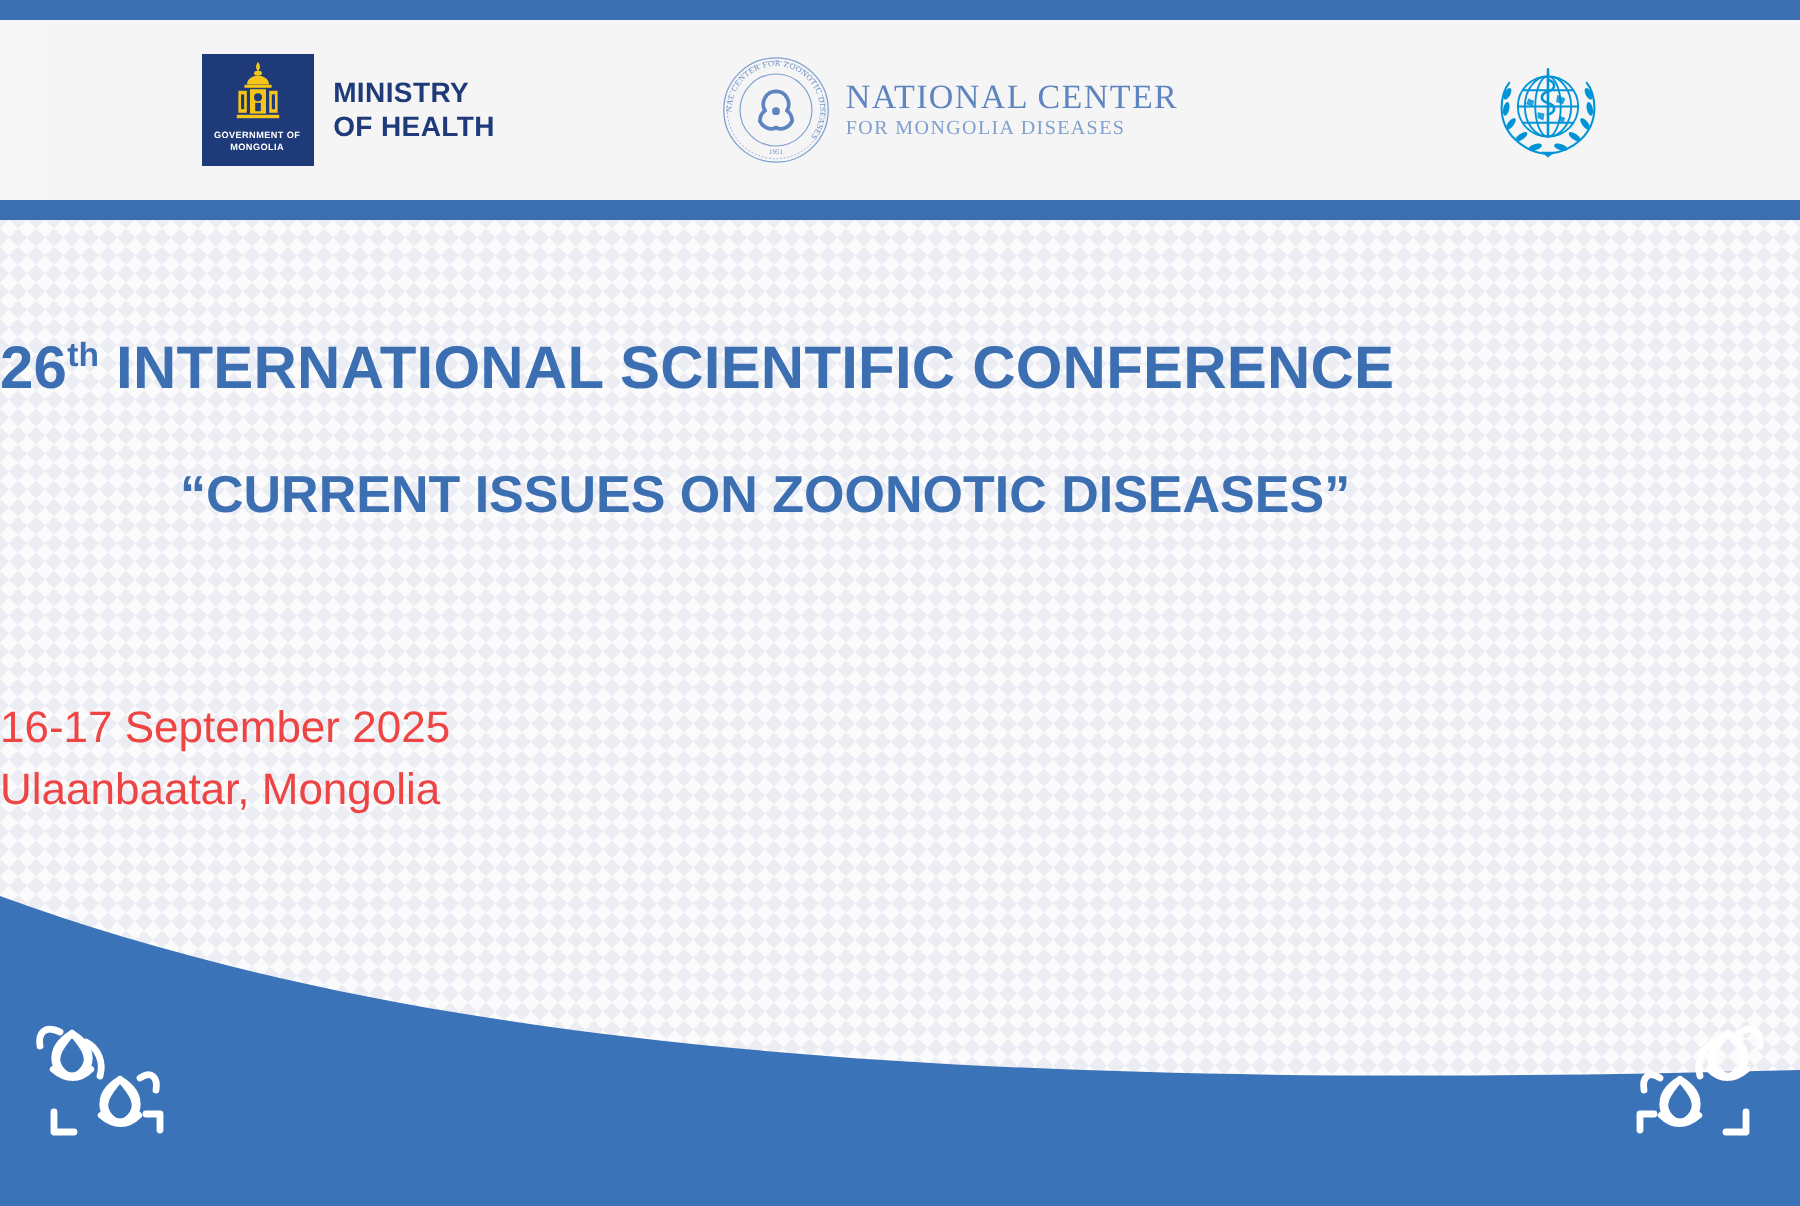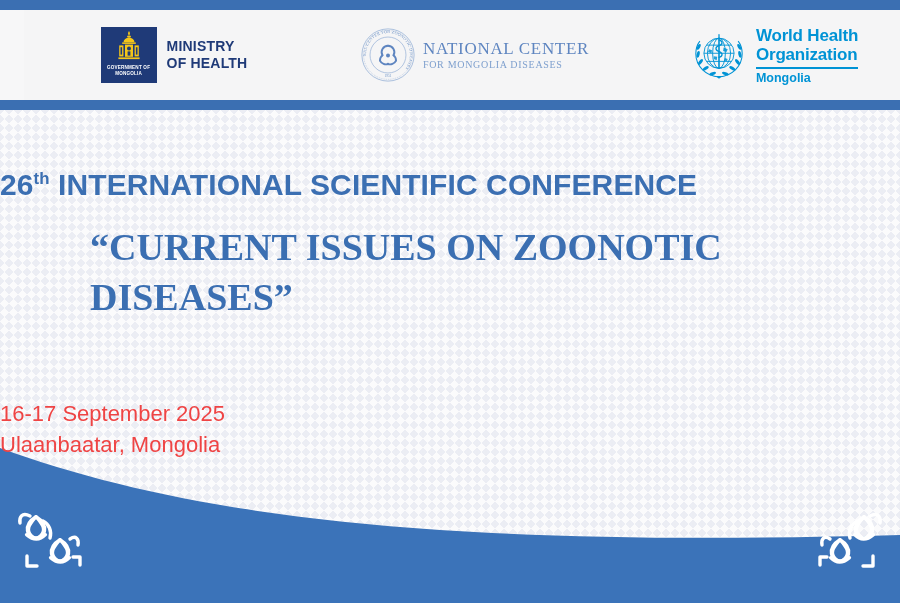--- a/index.html
+++ b/index.html
@@ -162,25 +162,24 @@
   }
   .conf-line sup {
     font-size: .56em;
     vertical-align: super;
     line-height: 0;
   }
 
   .conf-title {
     margin-top: 20px;
     color: #3b6fb2;
-    font-size: 38px;
+    font-size: 26px;
     font-weight: bold;
     line-height: 50px;
     padding: 0 90px;
-    font-family: Liberation Serif, serif;
   }
 
   .conf-meta {
     margin-top: 76px;
     color: #ef4444;
     font-size: 22px;
     line-height: 31px;
     font-weight: normal;
   }
 
@@ -319,26 +318,20 @@
             <ellipse cx="27" cy="73" rx="6" ry="2.6" transform="rotate(-34 27 73)"></ellipse>
             <ellipse cx="39" cy="82" rx="6" ry="2.6" transform="rotate(-18 39 82)"></ellipse>
             <ellipse cx="85" cy="36" rx="5.5" ry="2.6" transform="rotate(62 85 36)"></ellipse>
             <ellipse cx="86" cy="49" rx="6" ry="2.6" transform="rotate(78 86 49)"></ellipse>
             <ellipse cx="82" cy="62" rx="6" ry="2.6" transform="rotate(52 82 62)"></ellipse>
             <ellipse cx="73" cy="73" rx="6" ry="2.6" transform="rotate(34 73 73)"></ellipse>
             <ellipse cx="61" cy="82" rx="6" ry="2.6" transform="rotate(18 61 82)"></ellipse>
             <path d="M50 91 l-6 -5 h12z"></path>
           </g>
         </svg>
-        <div class="who-text">
-          <div class="who-name">World Health</div>
-          <div class="who-name">Organization</div>
-          <div class="who-rule"></div>
-          <div class="who-country">Mongolia</div>
-        </div>
       </div>
     </div>
   </div>
 
   <div class="header-bar"></div>
 
   <div class="body-area"></div>
 
   <div class="text-block">
     <div class="conf-line"><span>26</span><sup>th</sup><span> INTERNATIONAL SCIENTIFIC CONFERENCE</span></div>

